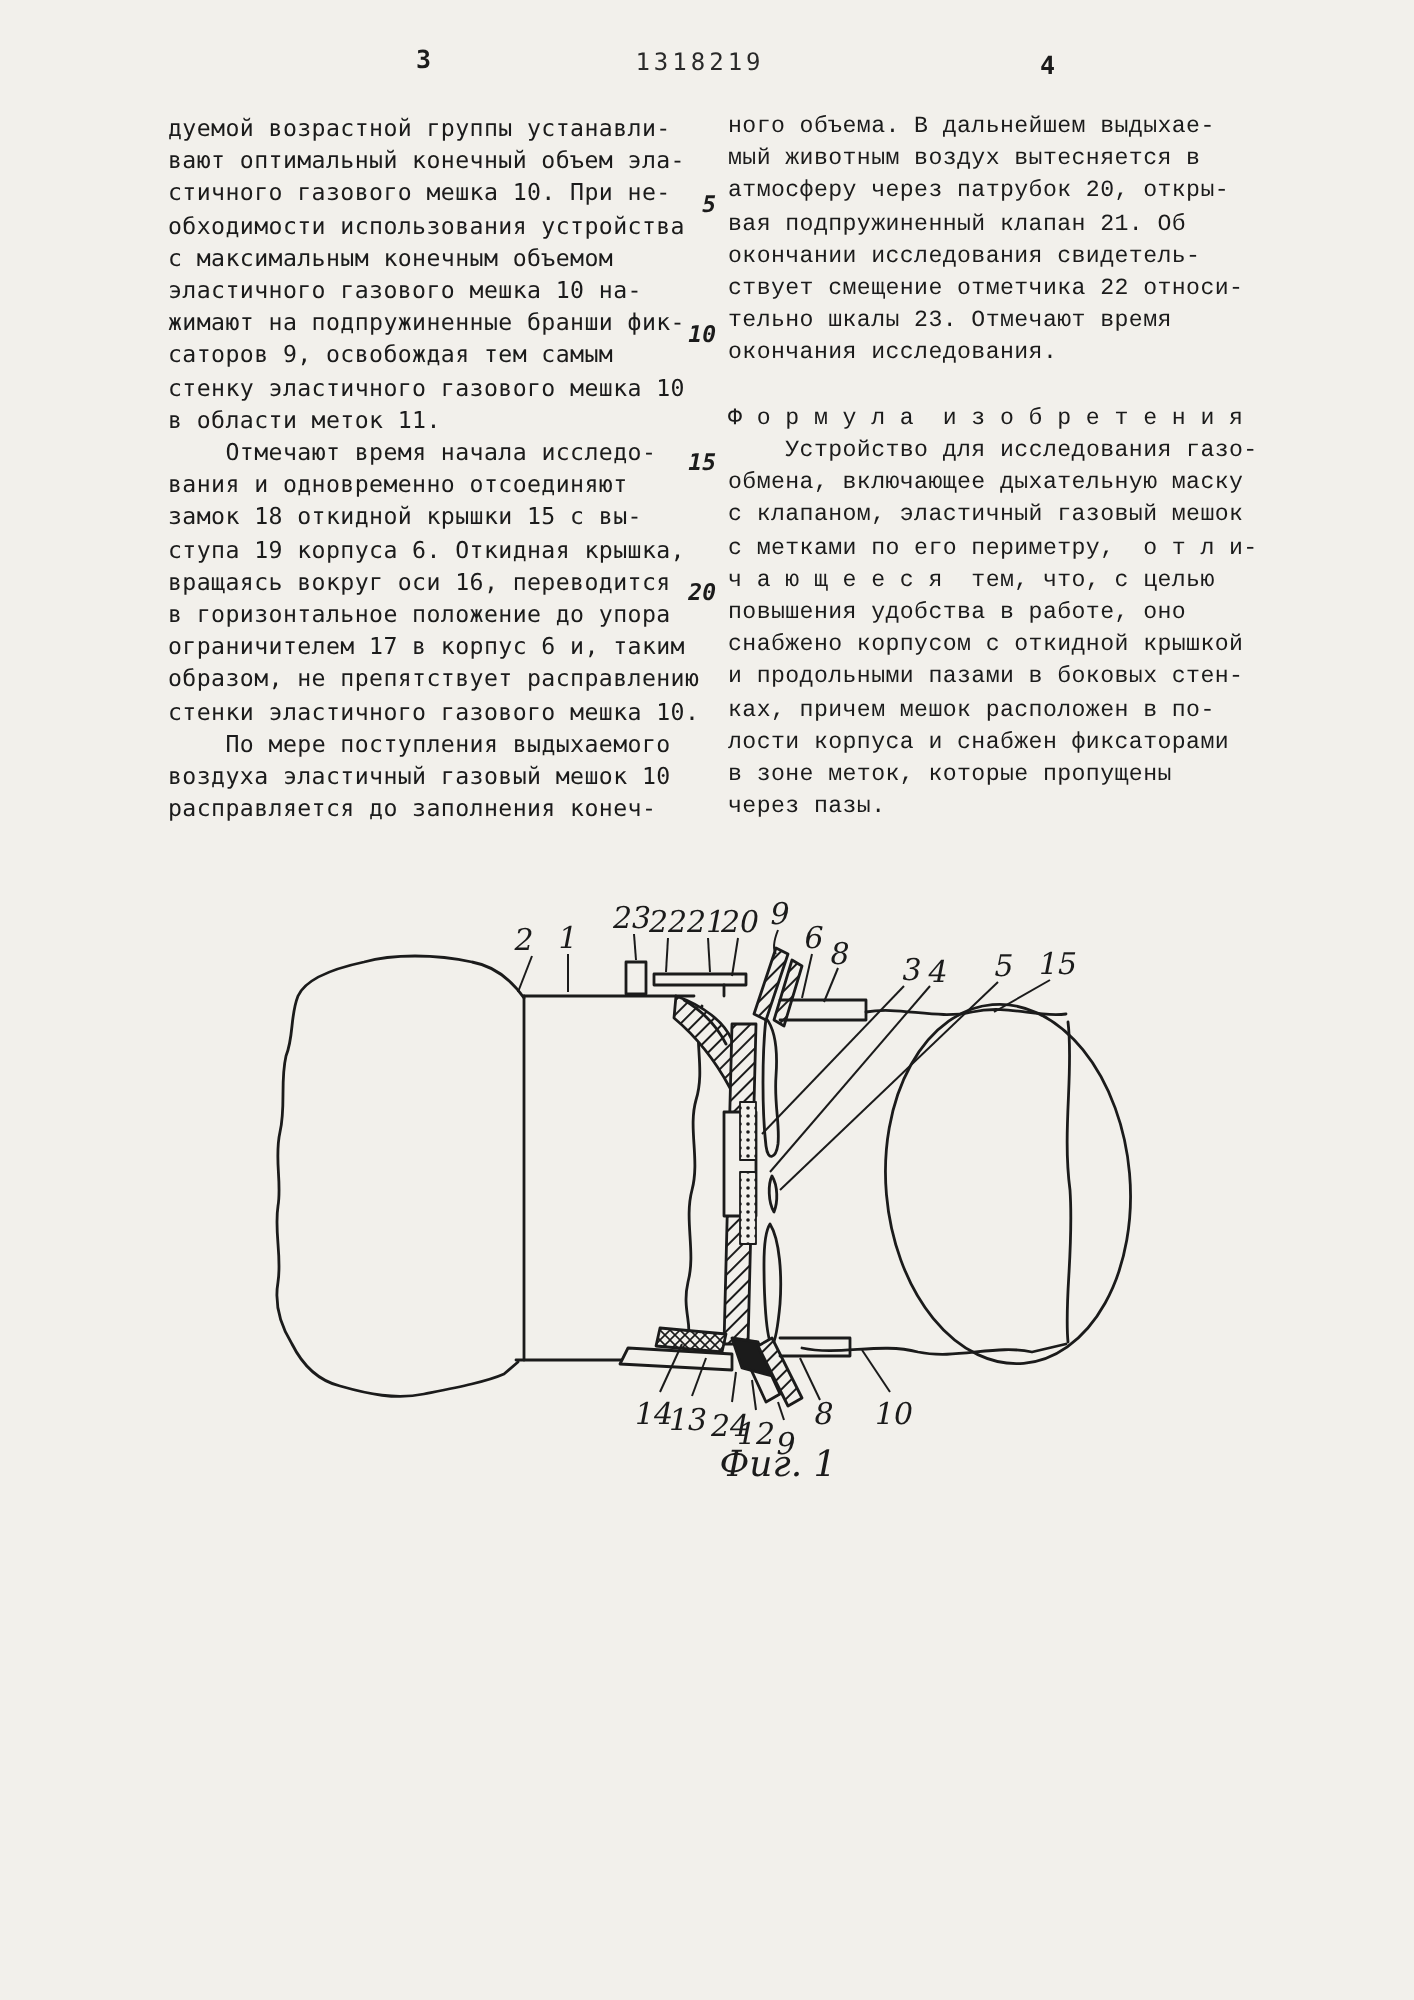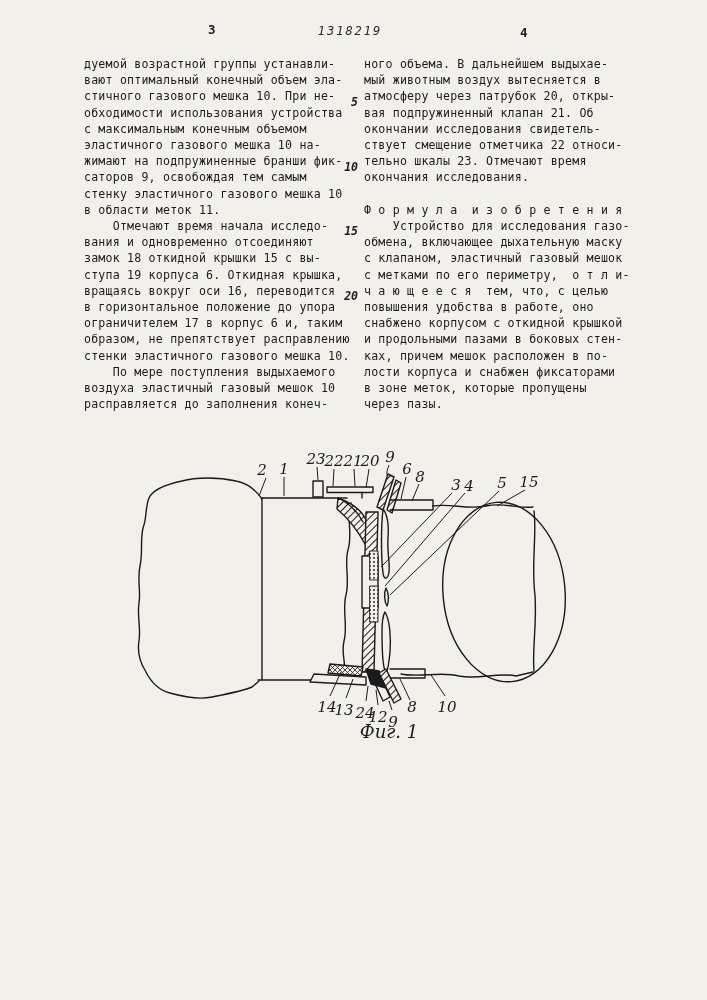--- a/index.html
+++ b/index.html
@@ -14,31 +14,30 @@
   .hdr-num{
     position:absolute;top:22px;
     font-size:12.5px;font-weight:bold;
   }
   .hdr-left{left:208px;}
   .hdr-right{left:520px;top:25px;}
   .hdr-patent{
     position:absolute;top:24px;left:307px;width:86px;
     text-align:center;font-size:12px;letter-spacing:2px;font-weight:normal;
     color:#2a2a2a;
-    font-style:italic;
   }
   .col{
     position:absolute;top:40px;
     font-size:11.6px;line-height:16.2px;
     white-space:pre-wrap;
     letter-spacing:0.2px;
     margin-top:16px;
   }
   .col-left{left:84px;width:272px;}
-  .col-right{left:364px;width:278px;}
+  .col-right{left:364px;width:278px;font-family:Liberation Mono, monospace;}
   .margin-num{
     position:absolute;left:338px;width:20px;
     text-align:right;
     font-size:11.5px;font-weight:bold;font-style:italic;
   }
   .fig{position:absolute;left:0;top:440px;}
   .fl{font:italic 15px "DejaVu Serif",serif;fill:#1b1b1b;text-anchor:middle;}
   .fcap{font:italic 18px "DejaVu Serif",serif;fill:#1b1b1b;text-anchor:middle;}
 </style>
 </head>

